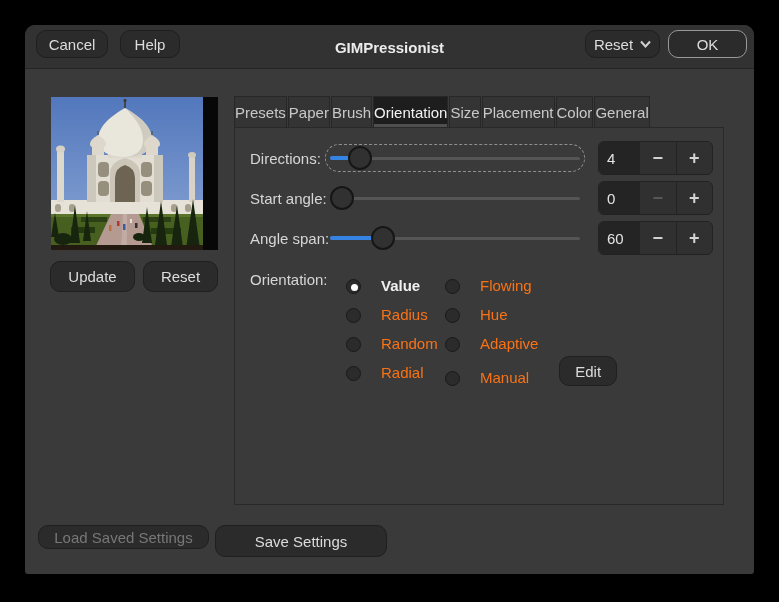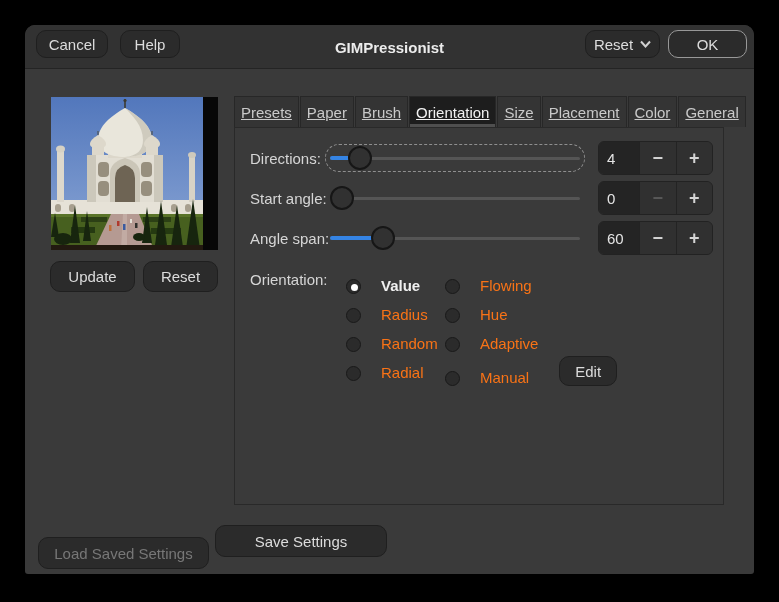--- a/index.html
+++ b/index.html
@@ -24,23 +24,23 @@
   .chev { margin-left:7px; display:inline-flex; }
 
   
   .preview { position:absolute; left:26px; top:72px; width:167px; height:153px;
     background:#050505; }
   .preview svg { display:block; width:100%; height:100%; }
 
   
   .tabbar { position:absolute; left:209px; top:71px; width:490px; height:31px;
     display:flex; align-items:flex-end; }
-  .tab { height:31px; display:flex; align-items:center; padding:0 6px;
+  .tab { height:31px; display:flex; align-items:center; padding:0 0;
     background:#343434; border:1px solid #272727; border-bottom:none;
-    margin-right:1px; color:#c9c9c9; font-size:15px; cursor:pointer;text-decoration:underline; }
+    margin-right:1px; color:#c9c9c9; font-size:15px; cursor:pointer; }
   .tab.active { background:#1d1d1d; color:#f2f2f2;
     box-shadow:inset 0 -3px 0 #4f4f4f; }
   .frame { position:absolute; left:209px; top:102px; width:490px; height:378px;
     border:1px solid #292929; }
 
   
   .rowlabel { position:absolute; left:225px; height:34px; display:flex;
     align-items:center; color:#d6d6d6; font-size:15px; }
   .slider { position:absolute; left:305px; width:250px; height:34px; cursor:pointer; }
   .slider .track { position:absolute; left:0; right:0; top:15.5px; height:3px;
@@ -260,16 +260,16 @@
       <span class="radio"></span>
       <span class="radiolabel">Adaptive</span>
     </div>
     <div class="radiorow" style="height:34px;">
       <span class="radio"></span>
       <span class="radiolabel">Manual</span>
       <button class="btn editbtn">Edit</button>
     </div>
   </div>
 
-  <button class="btn disabled abs" style="left:13px; top:512px; width:171px; height:32px;">Load Saved Settings</button>
+  <button class="btn disabled abs" style="left:13px; top:500px; width:171px; height:24px;">Load Saved Settings</button>
   <button class="btn abs" style="left:190px; top:500px; width:172px; height:32px;">Save Settings</button>
 
 </div>
 
 </body></html>

